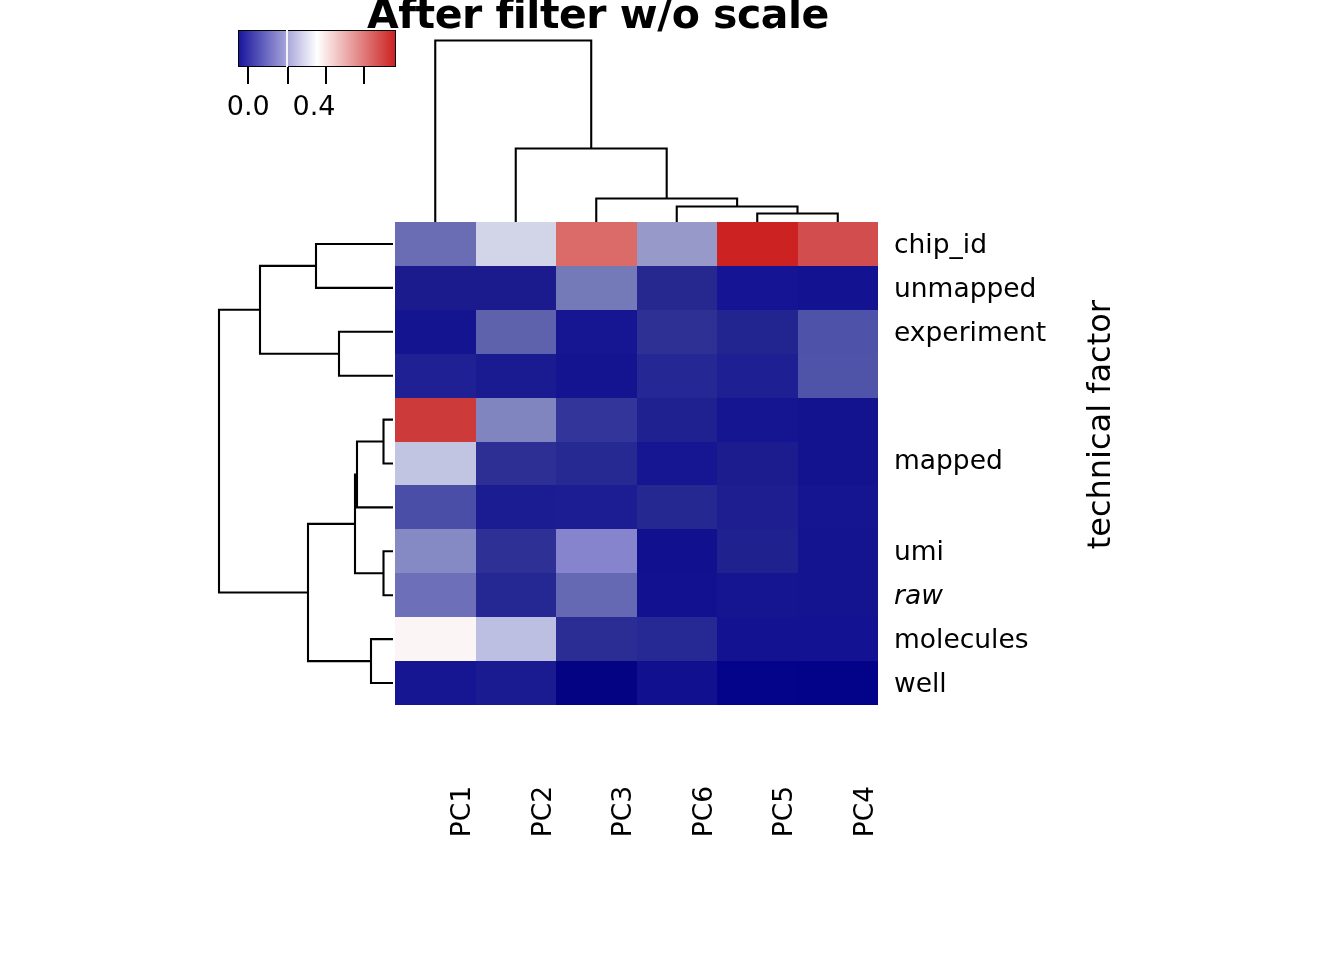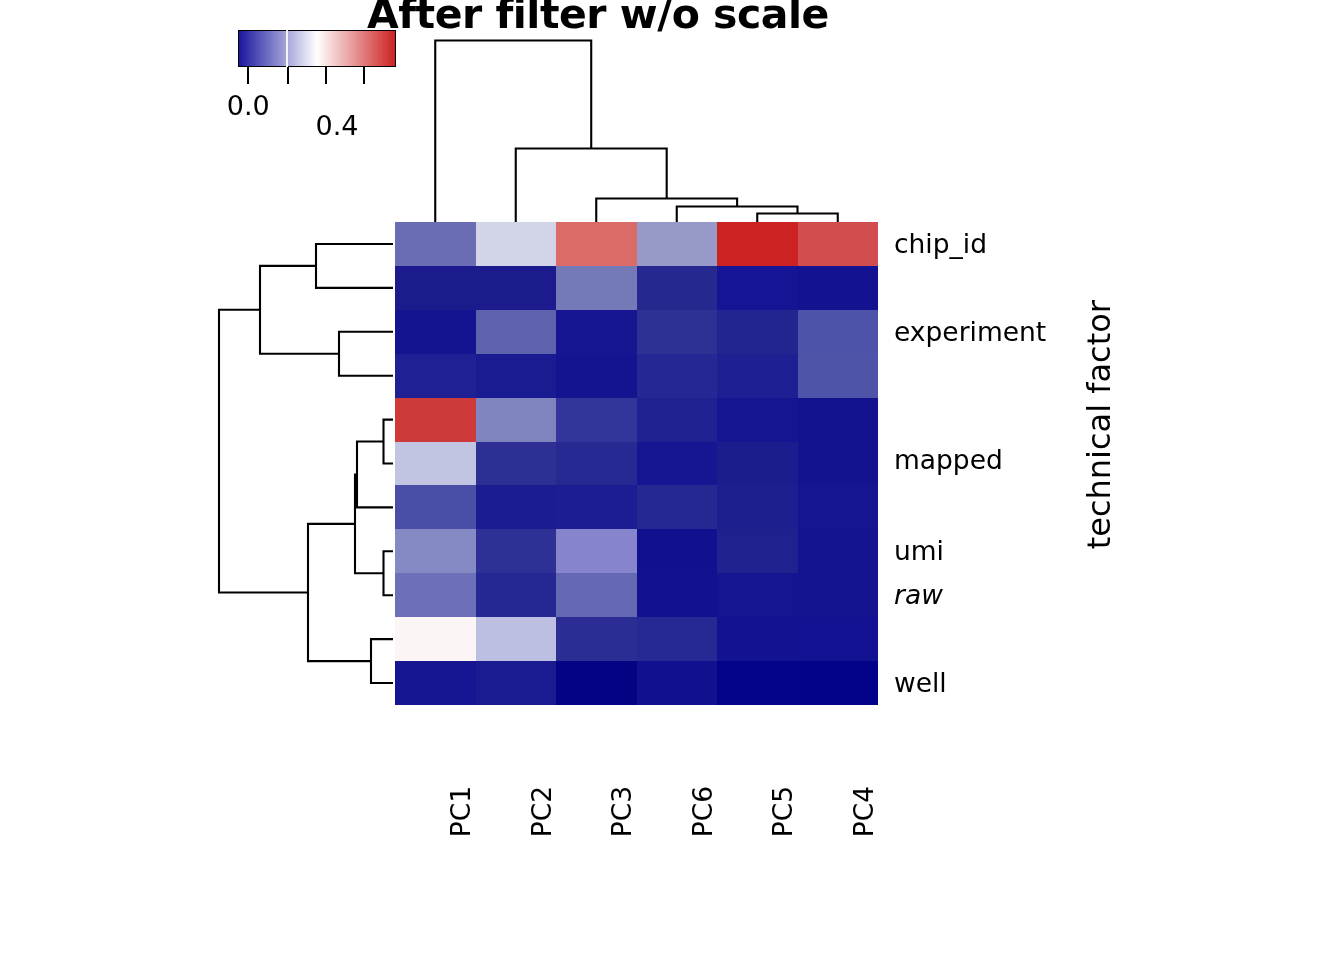--- a/index.html
+++ b/index.html
@@ -78,21 +78,21 @@
 
   <div id="cbar-wrap">
     <div id="cbar-grad" style="background: linear-gradient(to right, rgb(26, 23, 159) 0%, rgb(255, 255, 255) 50%, rgb(204, 34, 34) 100%);"></div>
     <div id="cbar-divider"></div>
   </div>
   <div id="cbar-ticks">
       <div class="cbar-tick" style="left: 247.006px;"></div>
       <div class="cbar-lbl" style="left: 248.206px;">0.0</div>
       <div class="cbar-tick" style="left: 286.98px;"></div>
       <div class="cbar-tick" style="left: 325.058px;"></div>
-      <div class="cbar-lbl" style="left: 337px; margin-top: 20px;">0.4</div>
+      <div class="cbar-lbl" style="left: 314px;">0.4</div>
       <div class="cbar-tick" style="left: 362.978px;"></div>
     </div>
 
   <div id="heat">
       <div class="cell" style="background: rgb(106, 108, 180);"></div>
       <div class="cell" style="background: rgb(210, 212, 232);"></div>
       <div class="cell" style="background: rgb(218, 107, 104);"></div>
       <div class="cell" style="background: rgb(151, 154, 201);"></div>
       <div class="cell" style="background: rgb(204, 34, 34);"></div>
       <div class="cell" style="background: rgb(210, 78, 78);"></div>
@@ -153,24 +153,26 @@
       <div class="cell" style="background: rgb(22, 22, 146);"></div>
       <div class="cell" style="background: rgb(27, 27, 145);"></div>
       <div class="cell" style="background: rgb(3, 3, 131);"></div>
       <div class="cell" style="background: rgb(17, 17, 144);"></div>
       <div class="cell" style="background: rgb(4, 4, 138);"></div>
       <div class="cell" style="background: rgb(3, 3, 138);"></div>
     </div>
 
   <div id="rowlabels">
       <div class="rowlabel" style="top: 0px;">chip_id</div>
+      <div class="rowlabel" style="top: 43.9091px;">unmapped</div>
       <div class="rowlabel" style="top: 87.8182px;">experiment</div>
       <div class="rowlabel" style="top: 216px;">mapped</div>
       <div class="rowlabel" style="top: 307.364px;">umi</div>
       <div class="rowlabel" style="top: 351.273px; font-style: italic;">raw</div>
+      <div class="rowlabel" style="top: 395.182px;">molecules</div>
       <div class="rowlabel" style="top: 439.091px;">well</div>
     </div>
 
   <div id="collabels">
       <div class="collabel" style="left: 50.25px; top: 74px;">PC1</div>
       <div class="collabel" style="left: 130.75px; top: 74px;">PC2</div>
       <div class="collabel" style="left: 211.25px; top: 74px;">PC3</div>
       <div class="collabel" style="left: 291.75px; top: 74px;">PC6</div>
       <div class="collabel" style="left: 372.25px; top: 74px;">PC5</div>
       <div class="collabel" style="left: 452.75px; top: 74px;">PC4</div>

